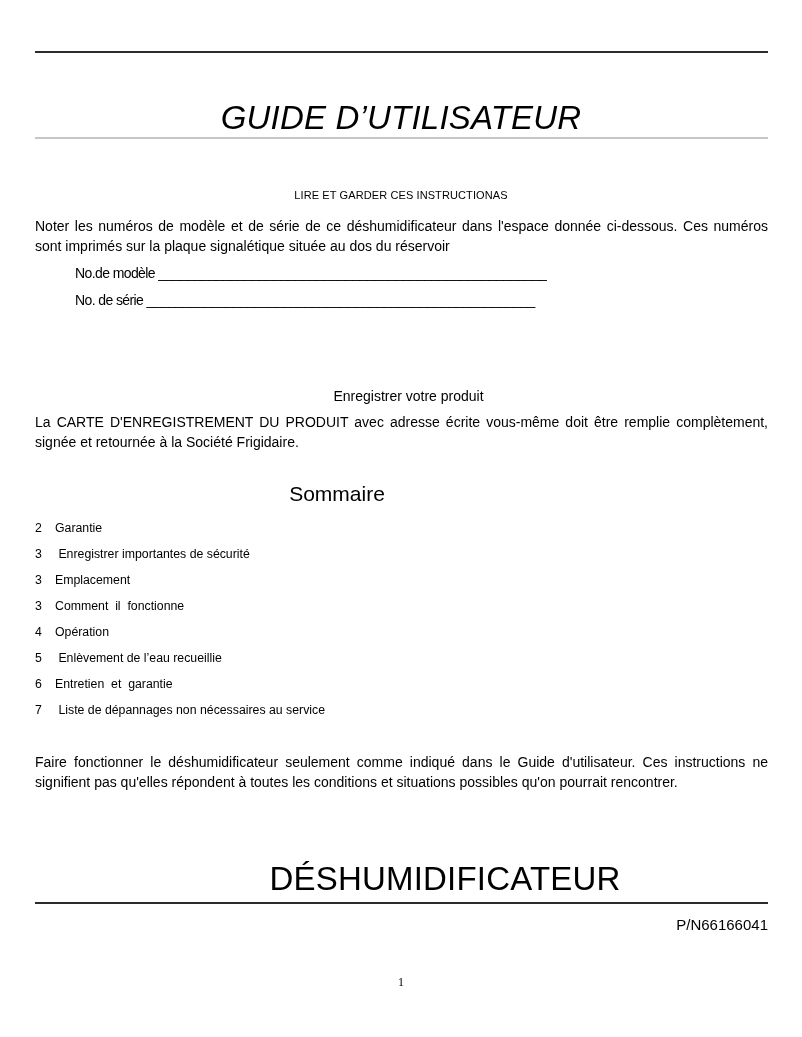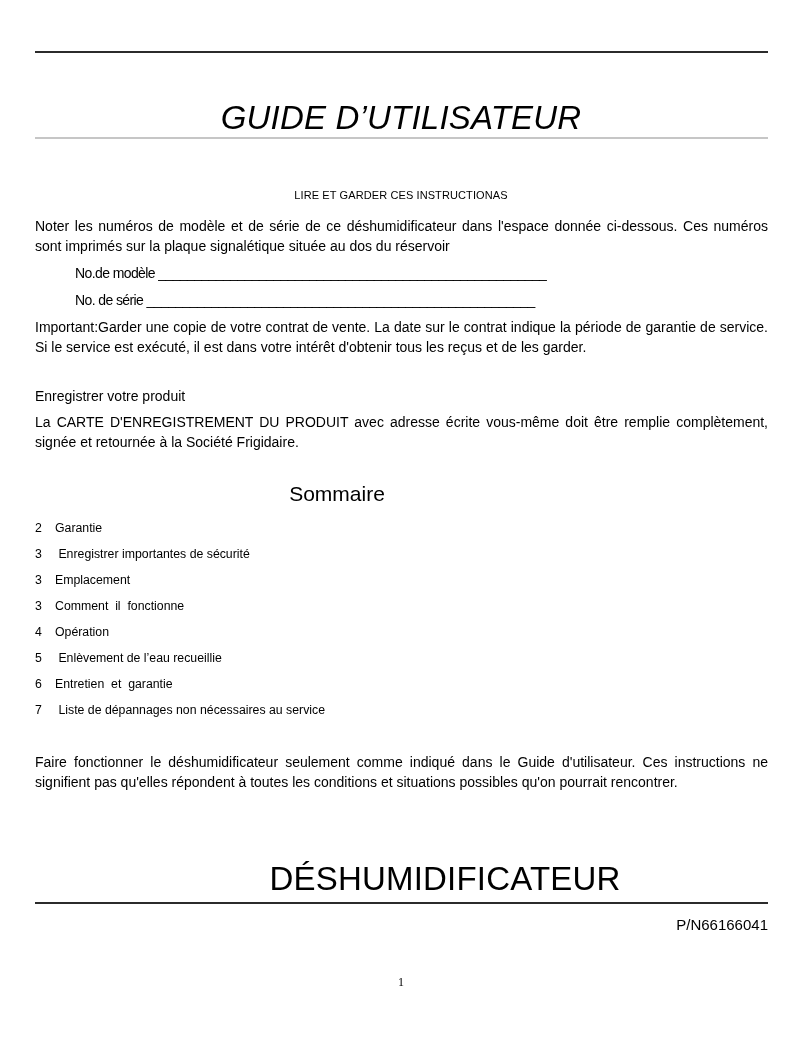--- a/index.html
+++ b/index.html
@@ -106,21 +106,21 @@
     font-stretch: semi-condensed;
   }
   .body-block.narrow {
     font-family: "Liberation Sans Narrow", "Liberation Sans", sans-serif;
   }
 
   .p-intro    { top: 216px; }
   .p-model    { top: 263px; text-align: left; }
   .p-serial   { top: 290px; text-align: left; }
   .p-important{ top: 317px; }
-  .p-register-head { top: 386px; text-align: left; }
+  .p-register-head { top: 386px; text-align: center; margin-left: 7px; }
   .p-register { top: 412px; }
   .p-footer-note { top: 752px; }
 
   .fill-line {
     letter-spacing: -0.6px;
     padding-left: 40px;
   }
 
   
   .toc {
@@ -180,21 +180,20 @@
   <div class="rule rule-under-title"></div>
 
   <div class="subtitle">LIRE ET GARDER CES INSTRUCTIONAS</div>
 
   <div class="body-block narrow p-intro">Noter les numéros de modèle et de série de ce déshumidificateur dans l'espace donnée ci-dessous. Ces numéros sont imprimés sur la plaque signalétique située au dos du réservoir</div>
 
   <div class="body-block narrow p-model fill-line">No.de modèle ______________________________________________________</div>
 
   <div class="body-block narrow p-serial fill-line">No. de série ______________________________________________________</div>
 
-  <div class="body-block narrow p-important">Important:Garder une copie de votre contrat de vente. La date sur le contrat indique la période de garantie de service. Si le service est exécuté, il est dans votre intérêt d'obtenir tous les reçus et de les garder.</div>
 
   <div class="body-block p-register-head">Enregistrer votre produit</div>
 
   <div class="body-block p-register">La CARTE D'ENREGISTREMENT DU PRODUIT avec adresse écrite vous-même doit être remplie complètement, signée et retournée à la Société Frigidaire.</div>
 
   <div class="sommaire-heading">Sommaire</div>
 
   <div class="toc">
     <div class="toc-row">
       <span class="toc-page">2</span>

